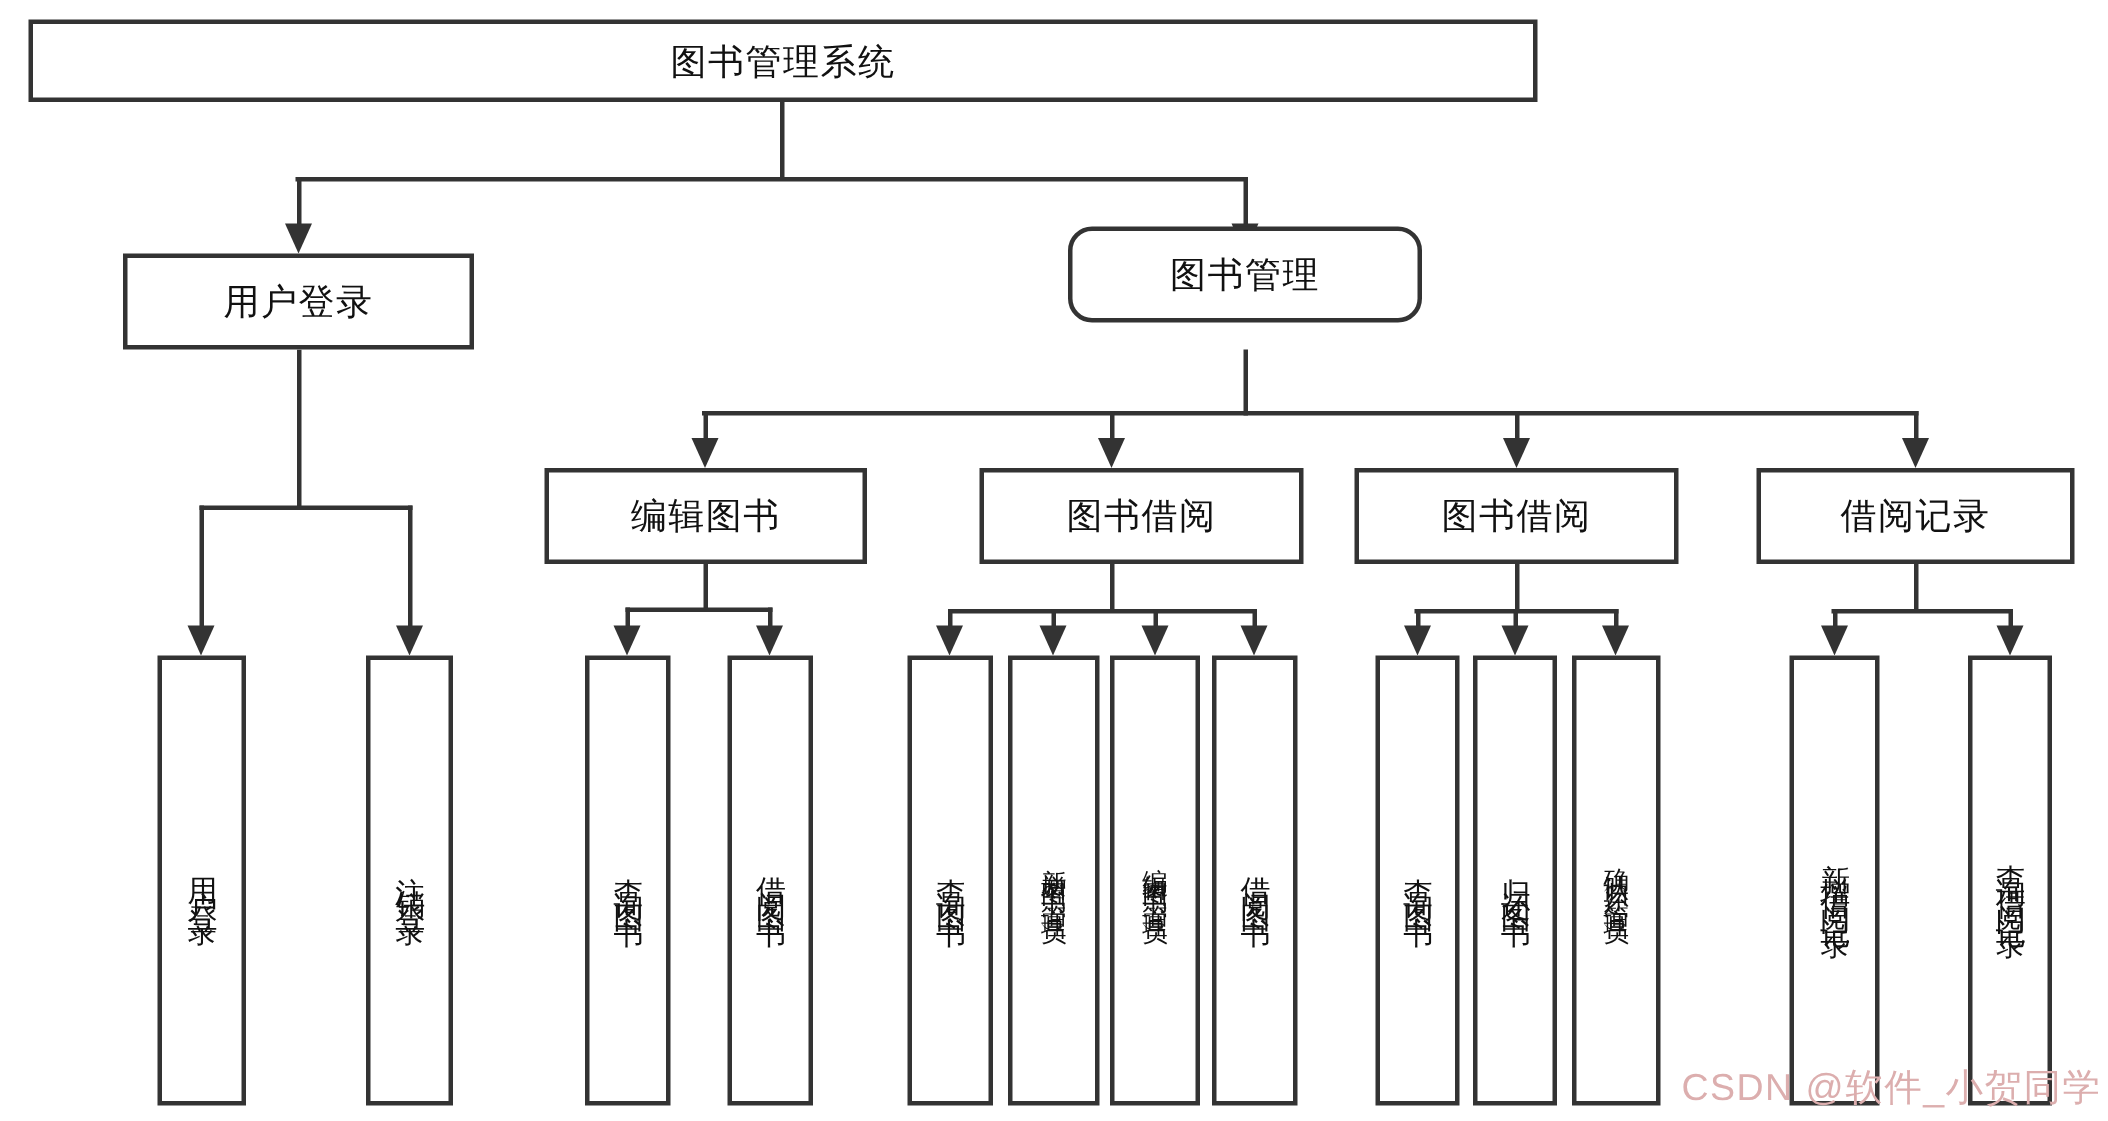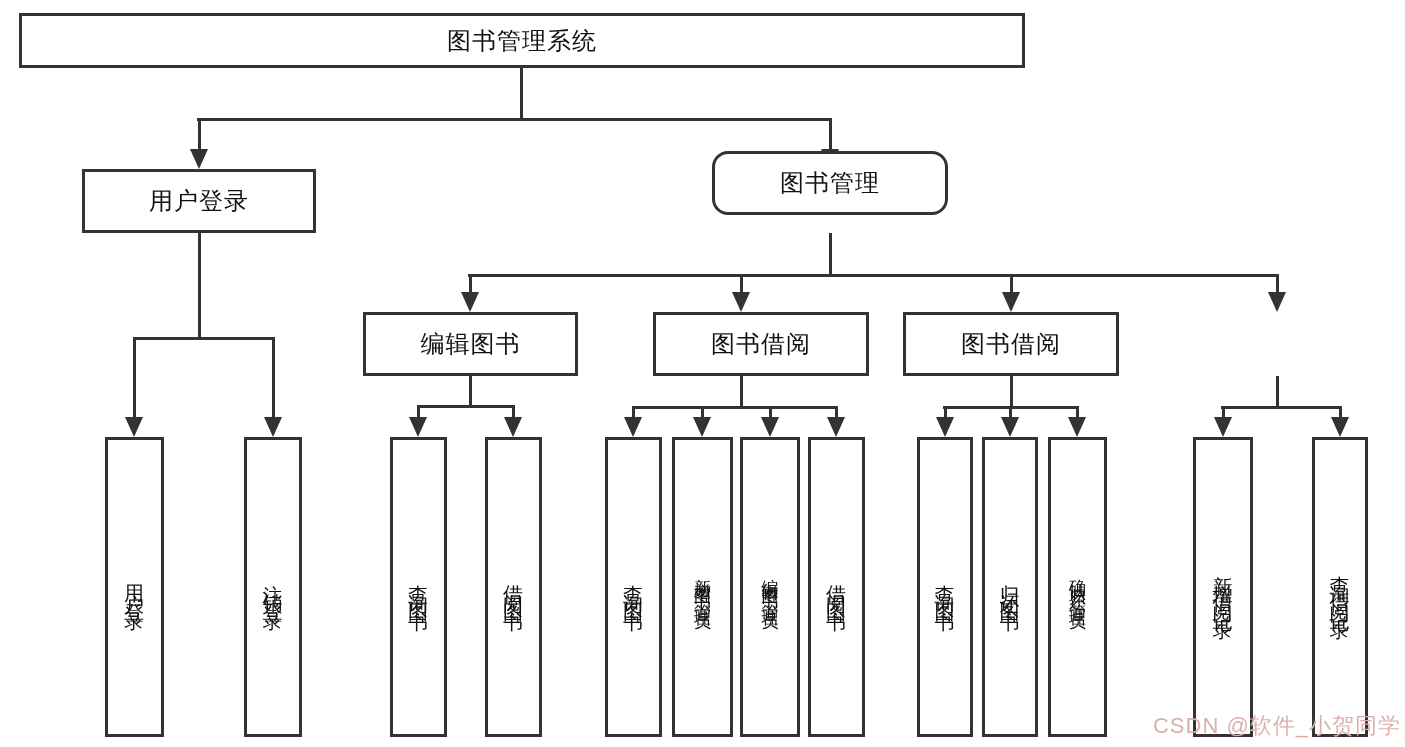--- a/index.html
+++ b/index.html
@@ -28,21 +28,21 @@
   .vbox.long{font-size:17px;letter-spacing:5px;}
   .stem,.bar{position:absolute;background:var(--line);z-index:1;}
   .arrow{
     position:absolute;width:0;height:0;z-index:1;
     border-left:9px solid transparent;border-right:9px solid transparent;
     border-top:20px solid var(--line);
     transform:translateX(-50%);
   }
   .watermark{
     position:absolute;right:4px;bottom:6px;z-index:5;
-    font-size:22px;color:var(--wm);letter-spacing:1px;white-space:nowrap;
+    font-size:25px;color:var(--wm);letter-spacing:1px;white-space:nowrap;
   }
 </style>
 </head>
 <body>
 
 <div class="canvas">
 
   <div class="stem" style="left:520px;top:68px;width:3px;height:51px;"></div>
   <div class="bar" style="left:197px;top:118px;width:635px;height:3px;"></div>
   <div class="stem" style="left:198px;top:118px;width:3px;height:32px;"></div>
@@ -107,20 +107,21 @@
   <div class="hbox" style="left:82px;top:169px;width:234px;height:64px;">用户登录</div>
 
   <div class="hbox" style="left:712px;top:151px;width:236px;height:64px;border-radius:16px;">图书管理</div>
 
   <div class="hbox" style="left:363px;top:312px;width:215px;height:64px;">编辑图书</div>
 
   <div class="hbox" style="left:633px;top:312px;width:216px;height:64px;margin-left:20px;">图书借阅</div>
 
   <div class="hbox" style="left:903px;top:312px;width:216px;height:64px;">图书借阅</div>
 
+  <div class="hbox" style="left:1171px;top:312px;width:212px;height:64px;">借阅记录</div>
 
   <div class="vbox" style="left:105px;top:437px;width:59px;height:300px;">用户登录</div>
   <div class="vbox" style="left:244px;top:437px;width:58px;height:300px;">注销登录</div>
 
   <div class="vbox" style="left:390px;top:437px;width:57px;height:300px;">查询图书</div>
   <div class="vbox" style="left:485px;top:437px;width:57px;height:300px;">借阅图书</div>
 
   <div class="vbox" style="left:605px;top:437px;width:57px;height:300px;">查询图书</div>
   <div class="vbox long" style="left:672px;top:437px;width:61px;height:300px;">新增图书（管理员）</div>
   <div class="vbox long" style="left:740px;top:437px;width:60px;height:300px;">编辑图书（管理员）</div>

